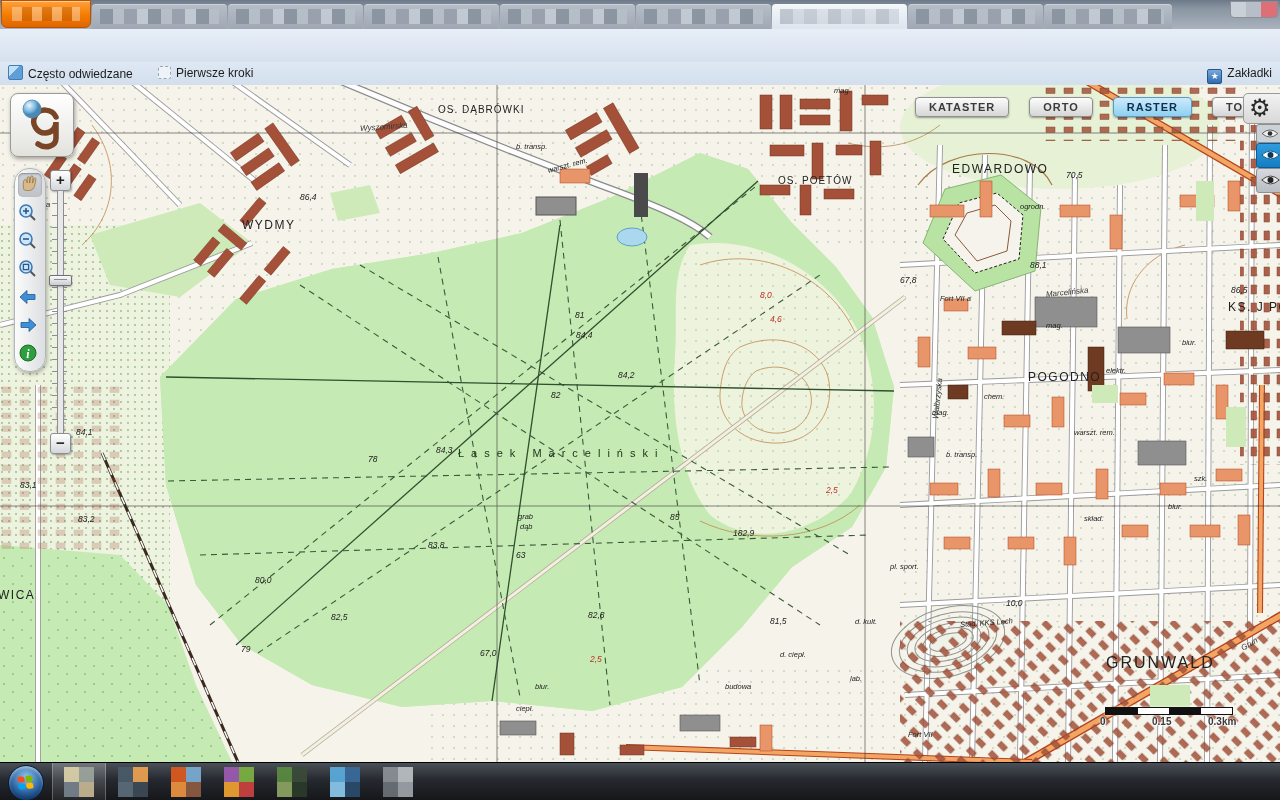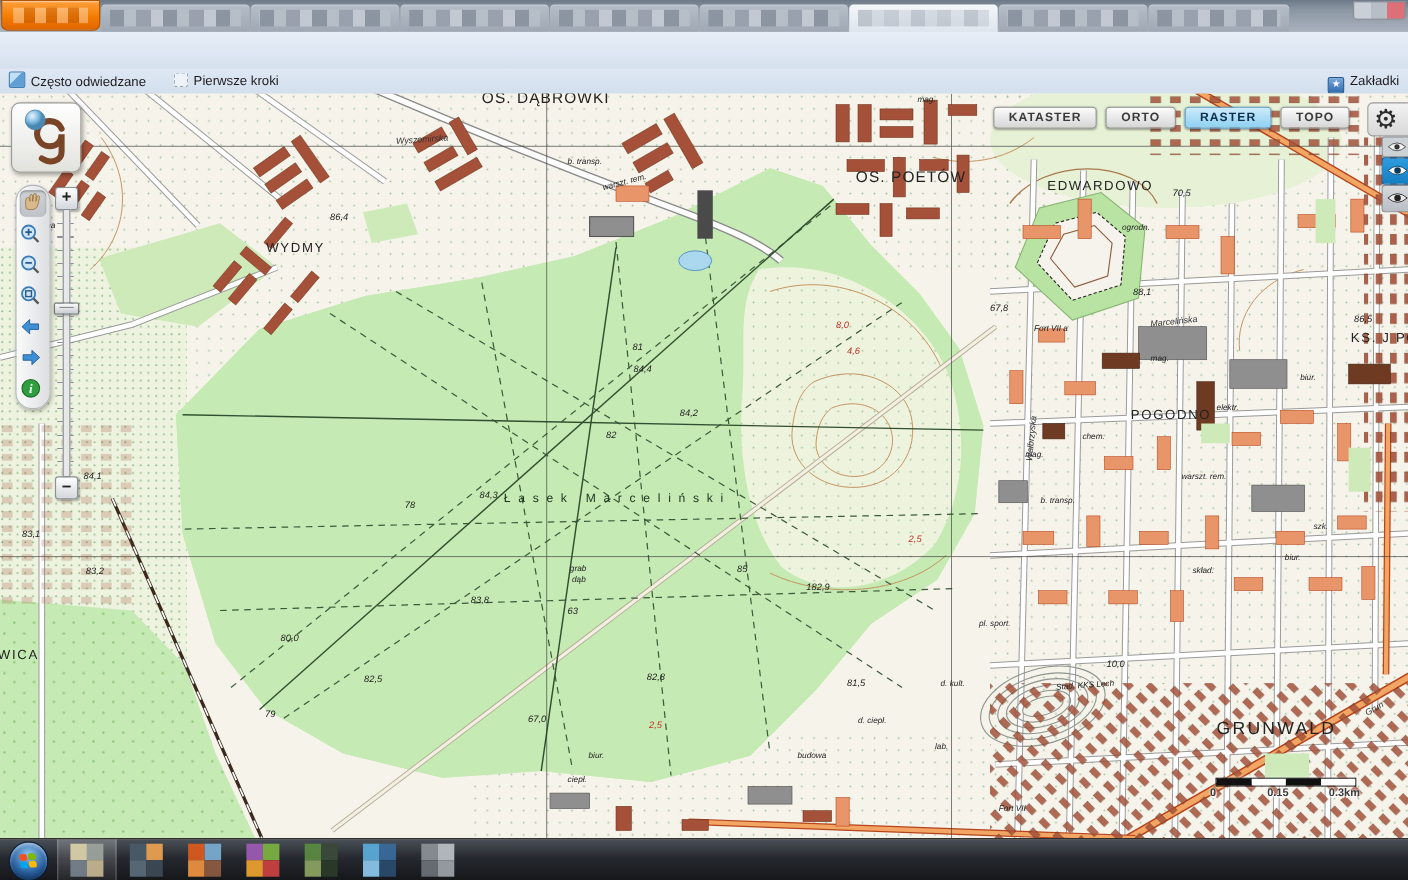--- a/index.html
+++ b/index.html
@@ -63,21 +63,21 @@
   .bm-starbox{display:inline-block;width:13px;height:13px;border-radius:2px;vertical-align:-2px;
     background:linear-gradient(#7aa9dc,#2f6cb0);border:1px solid #255687;color:#fff;font-size:9px;
     line-height:13px;text-align:center;margin-right:5px;}
   
   #maparea{position:absolute;left:0;top:85px;width:1280px;height:677px;overflow:hidden;cursor:grab;background:#f6f3ea;}
   #maparea svg{position:absolute;left:0;top:0;}
   #annlayer{position:absolute;left:0;top:0;width:1280px;height:677px;pointer-events:none;}
   .ann{position:absolute;white-space:nowrap;color:#1a1a1a;transform-origin:0 50%;line-height:1;}
   .pl{font-size:16px;letter-spacing:2px;color:#222;}
   .pm{font-size:12px;letter-spacing:1.5px;color:#222;}
-  .ps{font-size:14px;letter-spacing:1px;color:#222;}
+  .ps{font-size:10px;letter-spacing:1px;color:#222;margin-top:23px;}
   .fr{font-size:11px;letter-spacing:7px;color:#18321a;}
   .sp{font-size:8.5px;font-style:italic;color:#222;}
   .spr{font-size:8.5px;font-style:italic;color:#c03226;}
   .fa{font-size:7.5px;font-style:italic;color:#222;}
   .st{font-size:8px;font-style:italic;color:#333;}
   
   .gp-logo{position:absolute;left:10px;top:8px;width:62px;height:62px;border-radius:8px;
     background:linear-gradient(#ffffff,#e2e2dd);border:1px solid #9a9a96;box-shadow:1px 2px 4px rgba(0,0,0,.35);}
   .gp-toolbar{position:absolute;left:14px;top:83px;width:30px;height:202px;border-radius:15px;
     background:linear-gradient(90deg,#fbfbfb,#dcdee1);border:1px solid #b2b5ba;box-shadow:1px 2px 4px rgba(0,0,0,.3);}
@@ -90,21 +90,21 @@
   .sl-track{position:absolute;left:8px;top:20px;width:5px;height:242px;background:#e8e8e8;
     border:1px solid #8a8f96;}
   .sl-ticks{position:absolute;left:3px;top:22px;width:15px;height:238px;
     background:repeating-linear-gradient(180deg,transparent 0 11px,#8a8f96 11px 12px);}
   .sl-thumb{position:absolute;left:0;top:105px;width:21px;height:9px;border:1px solid #6d7278;
     border-radius:2px;background:linear-gradient(#fafafa,#c9ccd0);box-shadow:0 1px 2px rgba(0,0,0,.3);}
   .sl-thumb:after{content:"";position:absolute;left:4px;right:4px;top:3px;border-top:1px solid #8a8f96;}
   #layertabs{position:absolute;left:903px;top:12px;display:flex;gap:8px;}
   .ltab{padding:3px 13px;font-size:11px;font-weight:bold;letter-spacing:1px;color:#3a3a3a;
     background:linear-gradient(#fcfcfc,#d6d6d6);border:1px solid #8f8f8f;border-radius:4px;
-    box-shadow:0 1px 2px rgba(0,0,0,.35);}
+    box-shadow:0 1px 2px rgba(0,0,0,.35);margin-left:12px;}
   .ltab.active{background:linear-gradient(#cdeafb,#8ed0f2);color:#0e2f4e;border-color:#5a9cc8;}
   .gearbtn{position:absolute;left:1243px;top:8px;width:42px;height:31px;border:1px solid #9a9a9a;
     border-radius:5px;background:linear-gradient(#f2f2f2,#d8d8d8);text-align:left;
     font-size:24px;line-height:29px;color:#2b2b2b;padding-left:5px;box-sizing:border-box;}
   .eyebtn{position:absolute;left:1256px;width:28px;border:1px solid #8a8f96;border-radius:3px 0 0 3px;}
   .eyebtn svg{display:block;margin:3px 0 3px 3px;}
   .eye1{top:39px;height:17px;background:#ccd1d6;}
   .eye2{top:58px;height:23px;background:linear-gradient(#2f9ce0,#147ec2);border-color:#0e5c94;}
   .eye3{top:83px;height:23px;background:linear-gradient(#d6d9dd,#b9bec4);}
   

